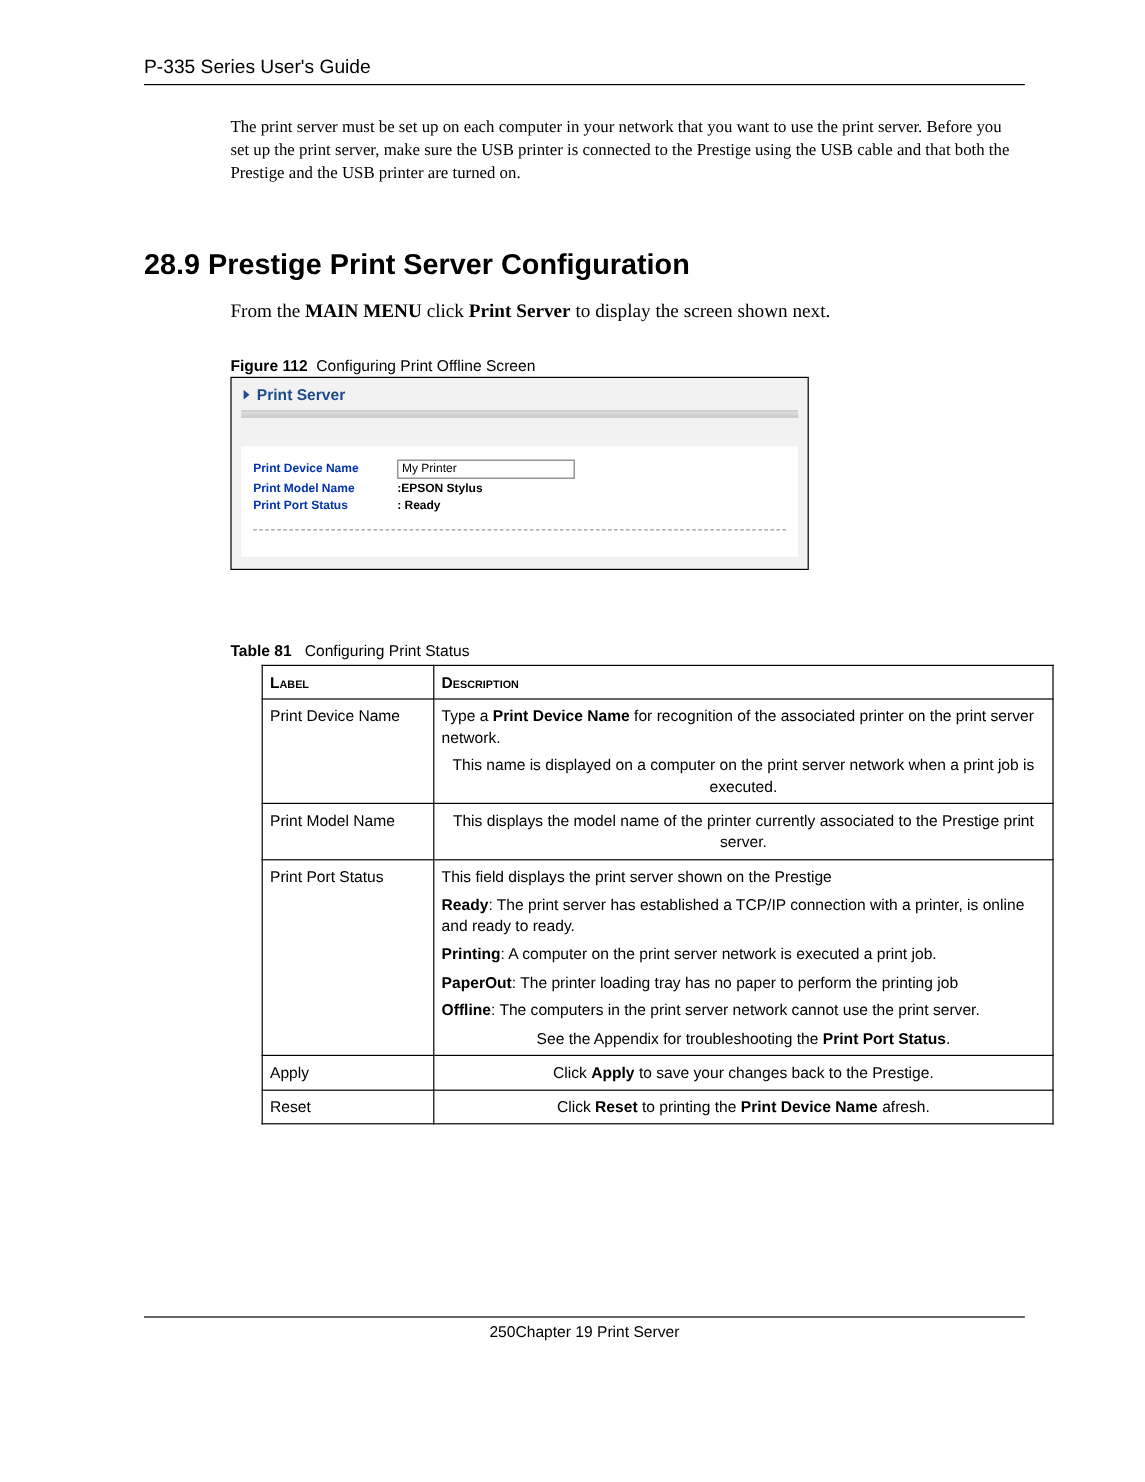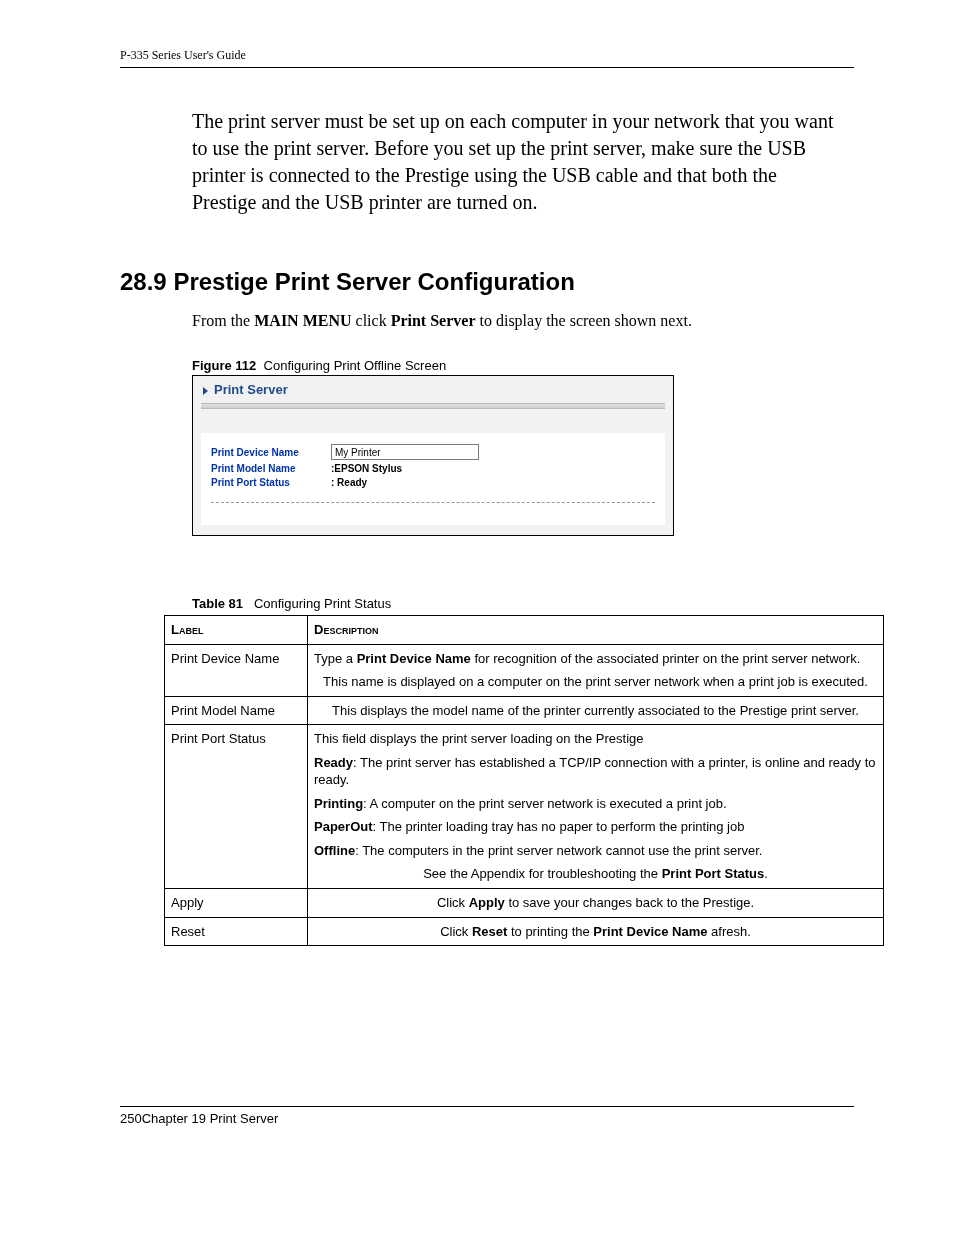--- a/index.html
+++ b/index.html
@@ -6,30 +6,30 @@
     font-family: "Times New Roman", Times, serif;
     font-size: 15px;
     color: #000;
     background: #fff;
     margin: 0;
     padding: 48px 100px 40px 120px;
     width: 954px;
     box-sizing: border-box;
   }
   .header-line {
-    font-family: Liberation Serif, serif;
-    font-size: 12px;
+    font-family: Liberation Sans, sans-serif;
+    font-size: 16px;
     border-bottom: 1.5px solid #000;
     padding-bottom: 4px;
-    margin-bottom: 40px;
+    margin-bottom: 27px;
   }
   .intro {
     margin-left: 72px;
     margin-right: 12px;
-    font-size: 20px;
+    font-size: 14px;
     line-height: 1.35;
   }
   h2.section {
     font-family: Arial, Helvetica, sans-serif;
     font-weight: bold;
     font-size: 24px;
     margin-top: 52px;
     margin-bottom: 16px;
   }
   .sub {
@@ -113,23 +113,23 @@
   }
 
   .table-caption {
     font-family: Arial, Helvetica, sans-serif;
     font-size: 13px;
     margin-left: 72px;
     margin-top: 60px;
     margin-bottom: 4px;
   }
   table.desc {
-    margin-left: 44px;
+    margin-left: 98px;
     border-collapse: collapse;
-    width: 720px;
+    width: 660px;
     font-family: Arial, Helvetica, sans-serif;
     font-size: 13px;
   }
   table.desc th, table.desc td {
     border: 1px solid #000;
     padding: 5px 6px;
     text-align: left;
     vertical-align: top;
     line-height: 1.35;
   }
@@ -142,21 +142,21 @@
   .cell-p { margin: 0 0 6px 0; }
   .cell-p:last-child { margin-bottom:0;text-align:center; }
 
   .footer {
     border-top: 1.5px solid #000;
     margin-top: 160px;
     padding-top: 4px;
     font-family: Arial, Helvetica, sans-serif;
     font-size: 13px;
     display:flex;
-    justify-content: flex-start;
+    justify-content: center;
   }
 </style>
 </head>
 <body>
 
 <div class="header-line">P-335 Series User's Guide</div>
 
 <p class="intro">The print server must be set up on each computer in your network that you want to use the print server. Before you set up the print server, make sure the USB printer is connected to the Prestige using the USB cable and that both the Prestige and the USB printer are turned on.</p>
 
 <h2 class="section">28.9  Prestige Print Server Configuration</h2>
@@ -210,21 +210,21 @@
   </tr>
   <tr>
     <td>Print Model Name</td>
     <td>
       <p class="cell-p">This displays the model name of the printer currently associated to the Prestige print server.</p>
     </td>
   </tr>
   <tr>
     <td>Print Port Status</td>
     <td>
-      <p class="cell-p">This field displays the print server loading on the Prestige</p>
+      <p class="cell-p">This field displays the print server shown on the Prestige</p>
       <p class="cell-p"><b>Ready</b><span>: The print server has established a TCP/IP connection with a printer, is online and ready to ready.</span></p>
       <p class="cell-p"><b>Printing</b><span>: A computer on the print server network is executed a print job.</span></p>
       <p class="cell-p"><b>PaperOut</b><span>: The printer loading tray has no paper to perform the printing job</span></p>
       <p class="cell-p"><b>Offline</b><span>: The computers in the print server network cannot use the print server.</span></p>
       <p class="cell-p"><span>See the Appendix for troubleshooting the </span><b>Print Port Status</b><span>.</span></p>
     </td>
   </tr>
   <tr>
     <td>Apply</td>
     <td>

